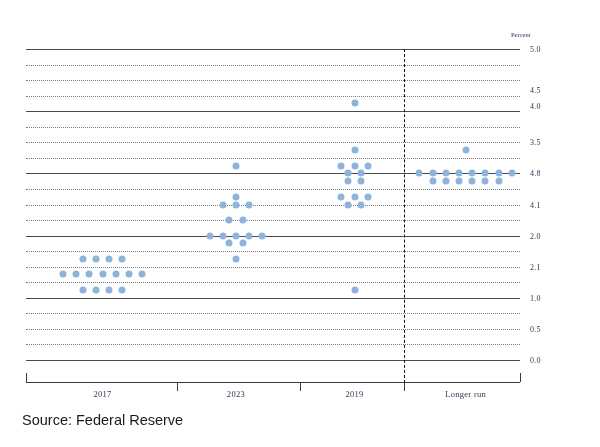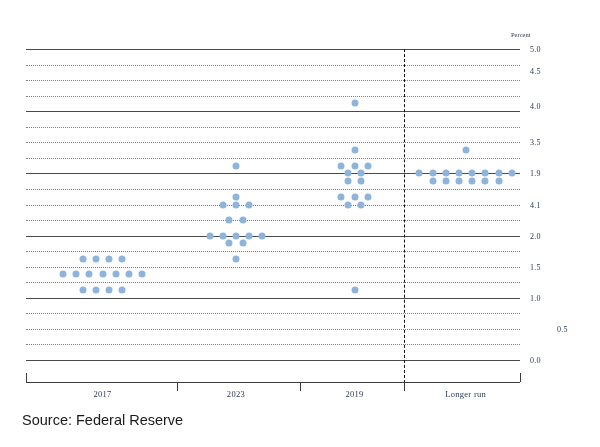--- a/index.html
+++ b/index.html
@@ -168,29 +168,29 @@
         <div class="gridline minor" style="top: 93.3px;"></div>
         <div class="gridline minor" style="top: 77.75px;"></div>
         <div class="gridline major" style="top: 62.2px;"></div>
         <div class="gridline minor" style="top: 46.65px;"></div>
         <div class="gridline minor" style="top: 31.1px;"></div>
         <div class="gridline minor" style="top: 15.55px;"></div>
         <div class="gridline major" style="top: 0px;"></div>
       </div>
     <div id="ytick-layer">
         <div class="axis-tick-label" style="top: 0px;">5.0</div>
-        <div class="axis-tick-label" style="top: 22px; text-align: center;">4.5</div>
+        <div class="axis-tick-label" style="top: 41px; text-align: center;">4.5</div>
         <div class="axis-tick-label" style="top: 57px;">4.0</div>
         <div class="axis-tick-label" style="top: 93.3px;">3.5</div>
-        <div class="axis-tick-label" style="top: 124.4px;">1.9</div>
+        <div class="axis-tick-label" style="top: 124.4px;">4.8</div>
         <div class="axis-tick-label" style="top: 155.5px;">4.1</div>
         <div class="axis-tick-label" style="top: 186.6px;">2.0</div>
-        <div class="axis-tick-label" style="top: 217.7px;">1.5</div>
+        <div class="axis-tick-label" style="top: 217.7px;">2.1</div>
         <div class="axis-tick-label" style="top: 248.8px;">1.0</div>
-        <div class="axis-tick-label" style="top: 279.9px; margin-left: 27px;">0.5</div>
+        <div class="axis-tick-label" style="top: 279.9px;">0.5</div>
         <div class="axis-tick-label" style="top: 311px;">0.0</div>
       </div>
     <div id="dots-layer">
         <div class="dot" title="2017: 1.625%" style="left: 56.77px; top: 209.93px; background: rgb(143, 180, 220);"></div>
         <div class="dot" title="2017: 1.625%" style="left: 69.97px; top: 209.93px; background: rgb(143, 180, 220);"></div>
         <div class="dot" title="2017: 1.625%" style="left: 83.17px; top: 209.93px; background: rgb(143, 180, 220);"></div>
         <div class="dot" title="2017: 1.625%" style="left: 96.37px; top: 209.93px; background: rgb(143, 180, 220);"></div>
         <div class="dot" title="2017: 1.375%" style="left: 36.97px; top: 225.47px; background: rgb(143, 180, 220);"></div>
         <div class="dot" title="2017: 1.375%" style="left: 50.17px; top: 225.47px; background: rgb(143, 180, 220);"></div>
         <div class="dot" title="2017: 1.375%" style="left: 63.37px; top: 225.47px; background: rgb(143, 180, 220);"></div>

